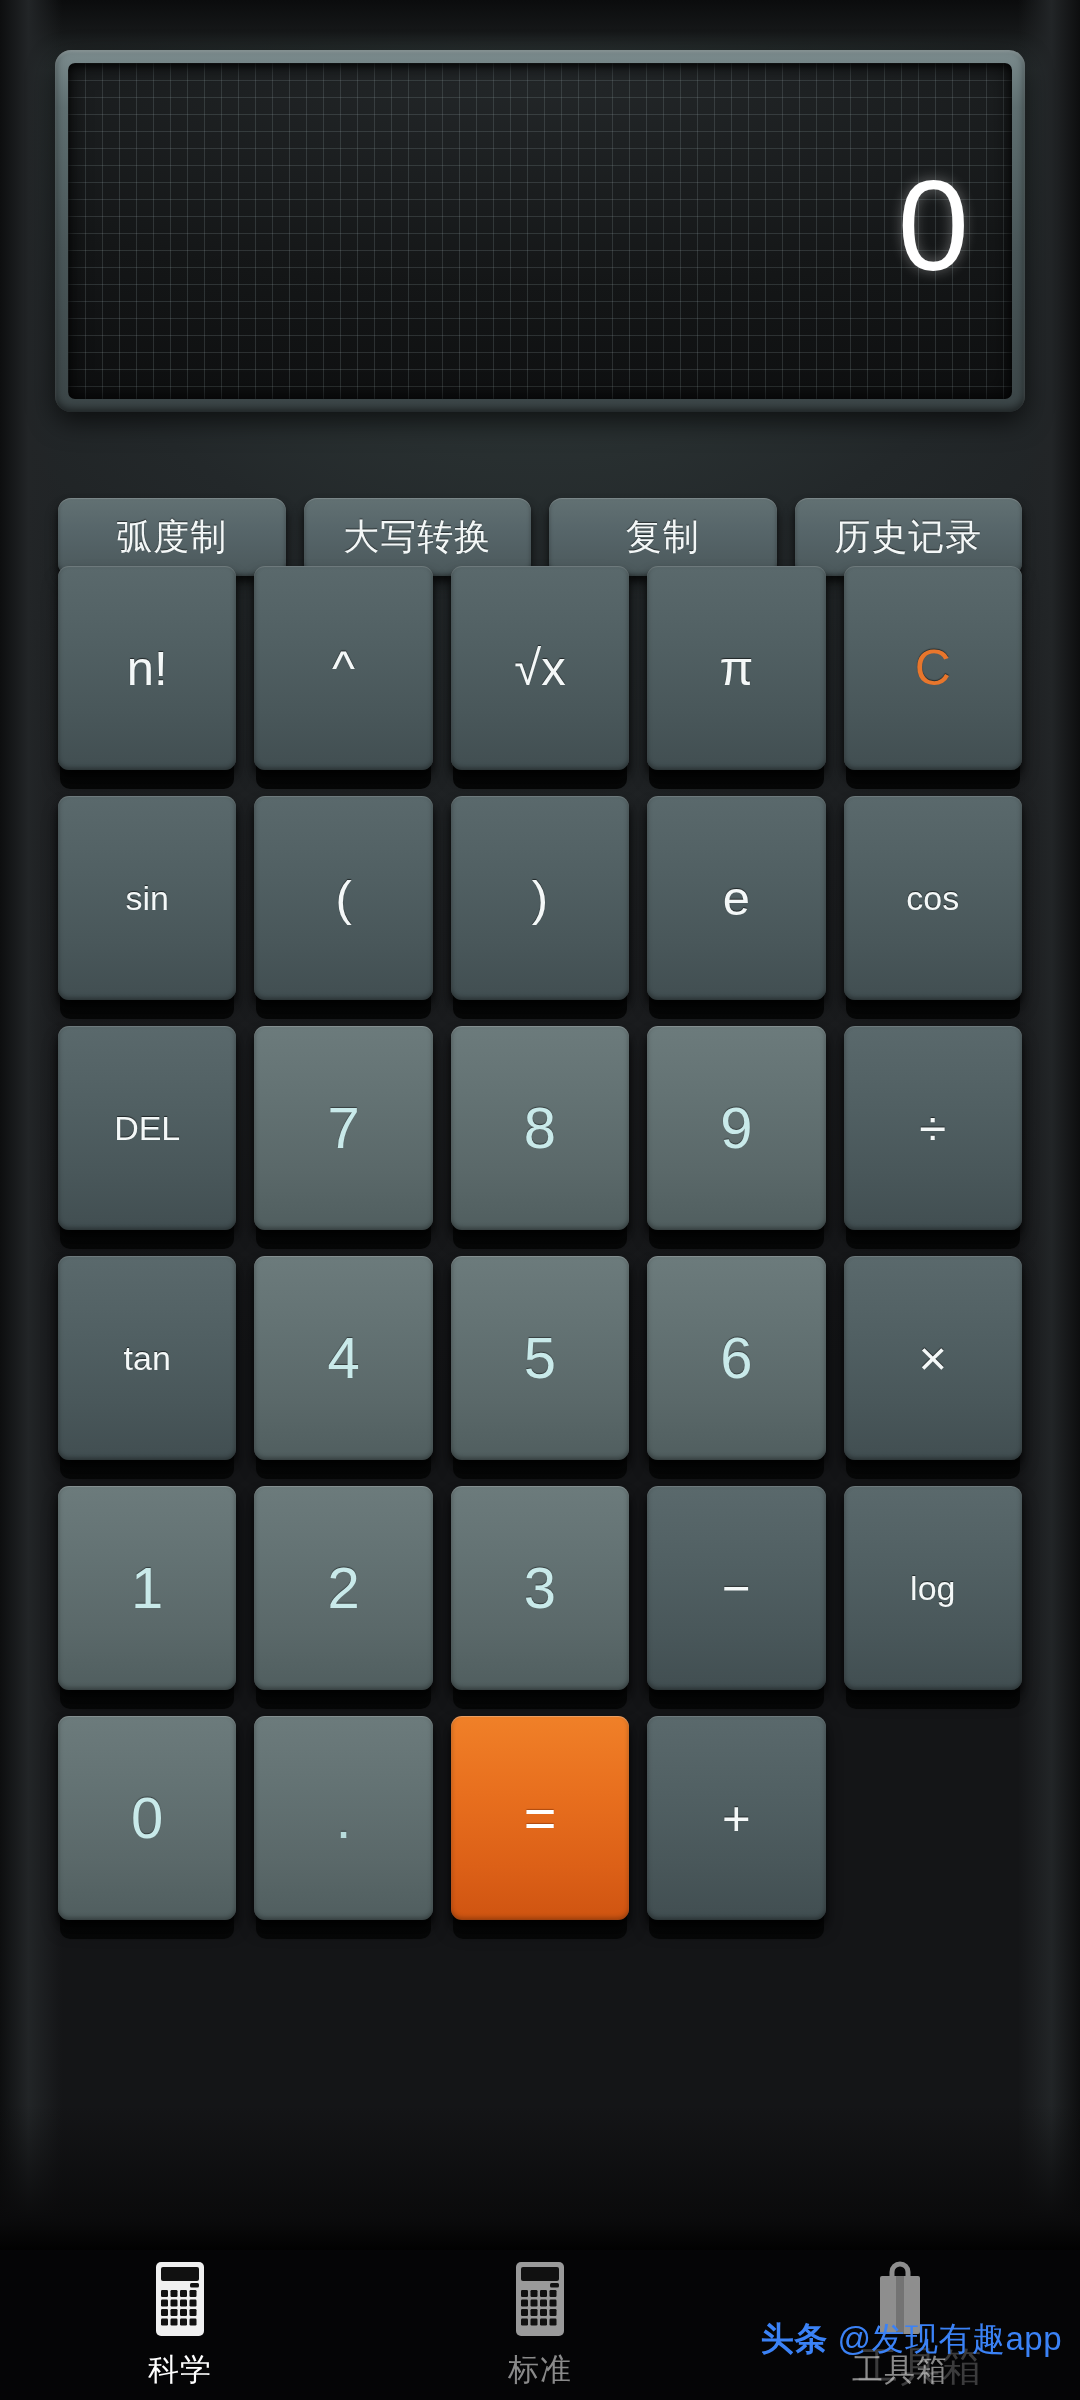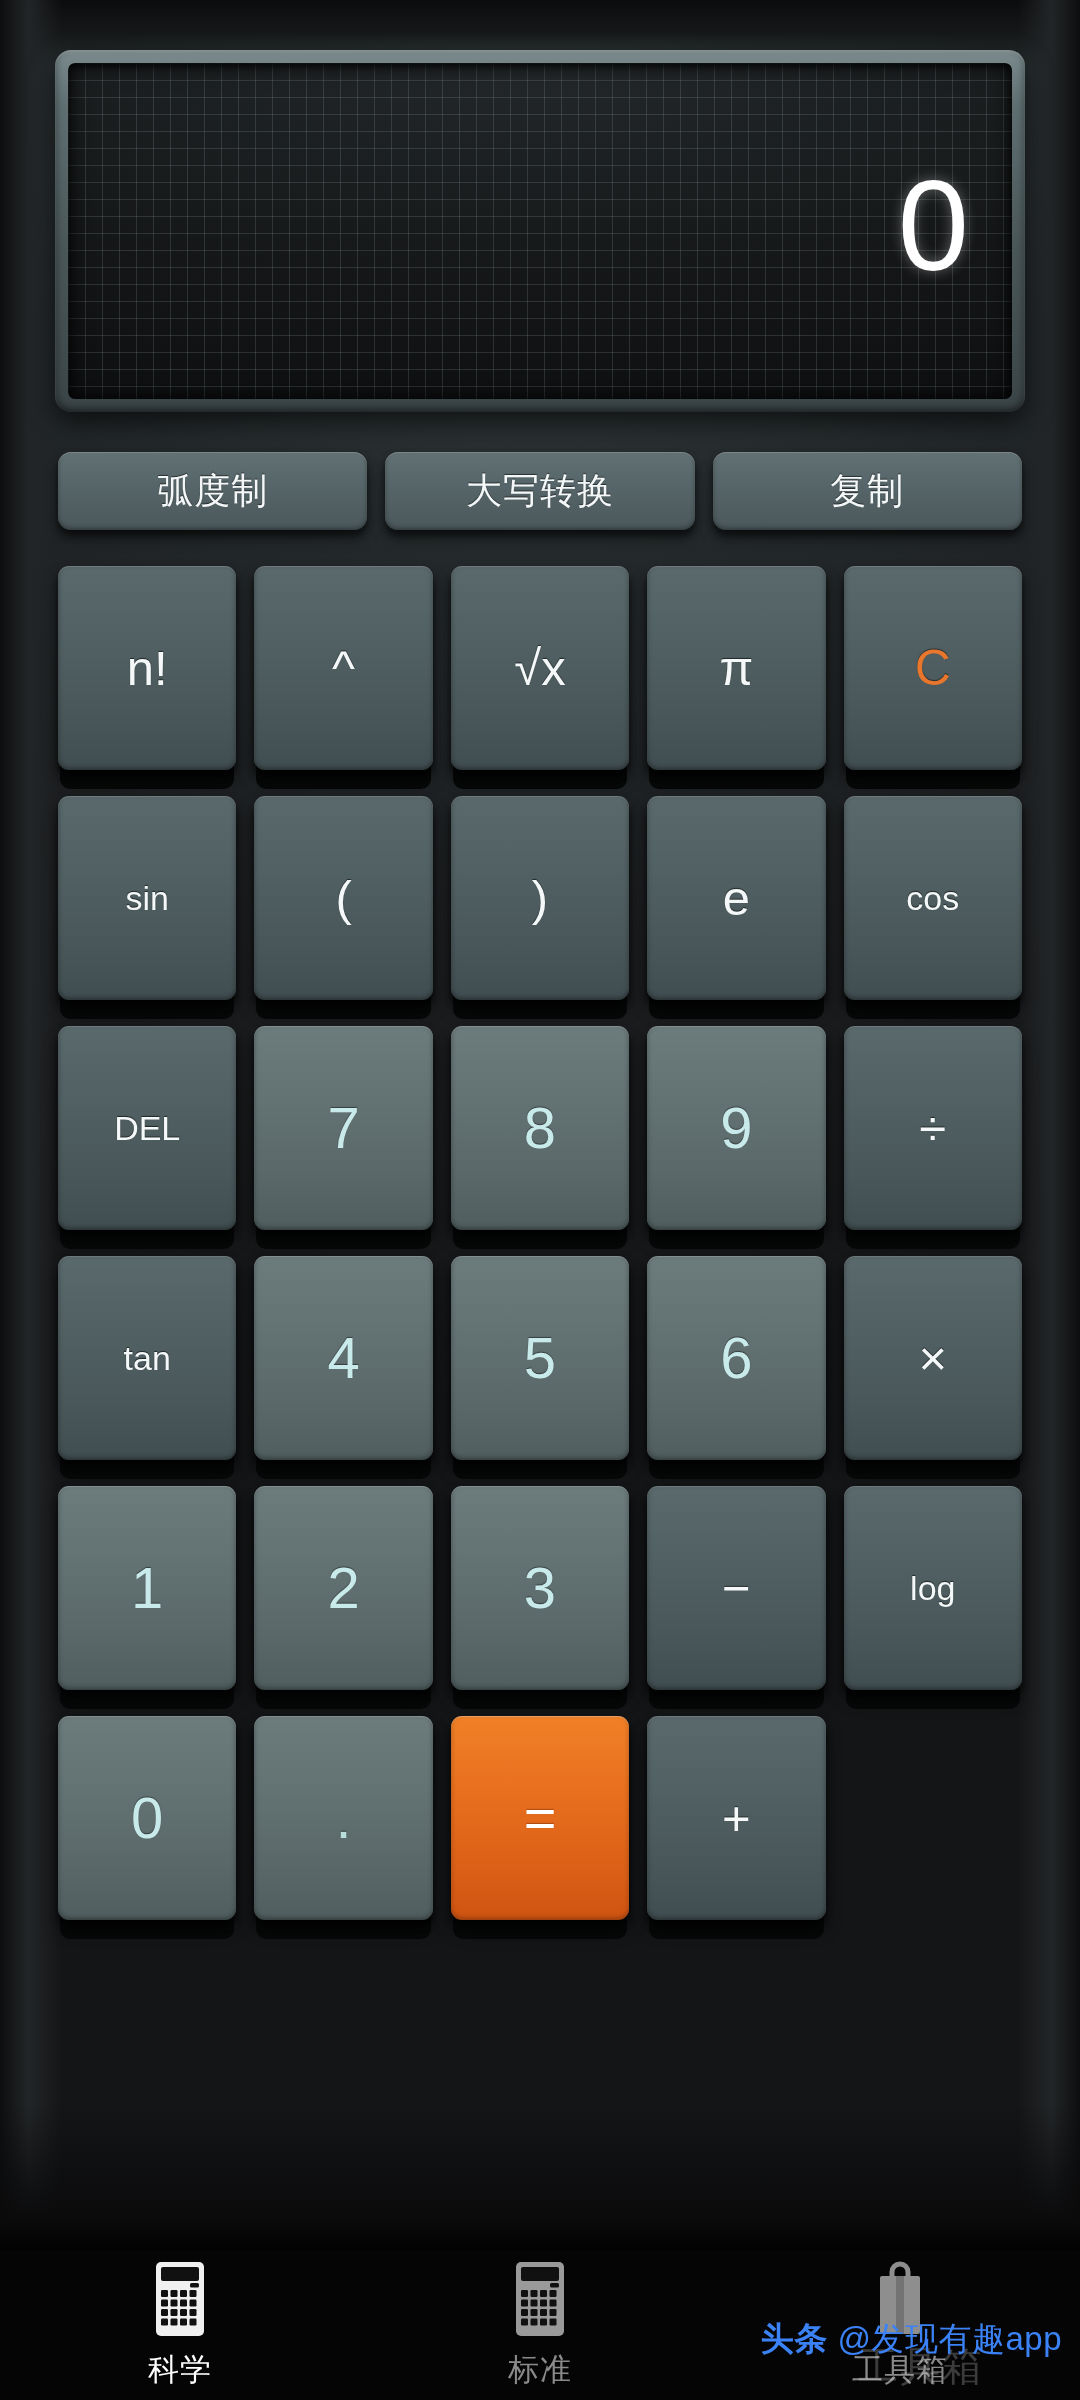--- a/index.html
+++ b/index.html
@@ -130,20 +130,21 @@
       0 9px 13px rgba(0,0,0,0.35);
     display: flex;
     align-items: center;
     justify-content: center;
     color: #f3f7f7;
     font-size: 36px;
     letter-spacing: 1px;
     cursor: pointer;
     user-select: none;
     text-shadow: 0 -1px 1px rgba(0,0,0,0.55);
+    margin-top: 46px;
   }
 
   
   .keypad {
     position: absolute;
     left: 58px;
     top: 566px;
     width: 964px;
     display: grid;
     grid-template-columns: repeat(5, 1fr);
@@ -299,20 +300,23 @@
 
     <div class="util-row">
         <div class="util-btn">
           <span>弧度制</span>
         </div>
         <div class="util-btn">
           <span>大写转换</span>
         </div>
         <div class="util-btn">
           <span>复制</span>
+        </div>
+        <div class="util-btn">
+          <span>历史记录</span>
         </div>
       </div>
 
     <div class="keypad">
         <div class="key-cell">
           <div class="key fn">
             <span class="key-label">n!</span>
           </div>
         </div>
         <div class="key-cell">

